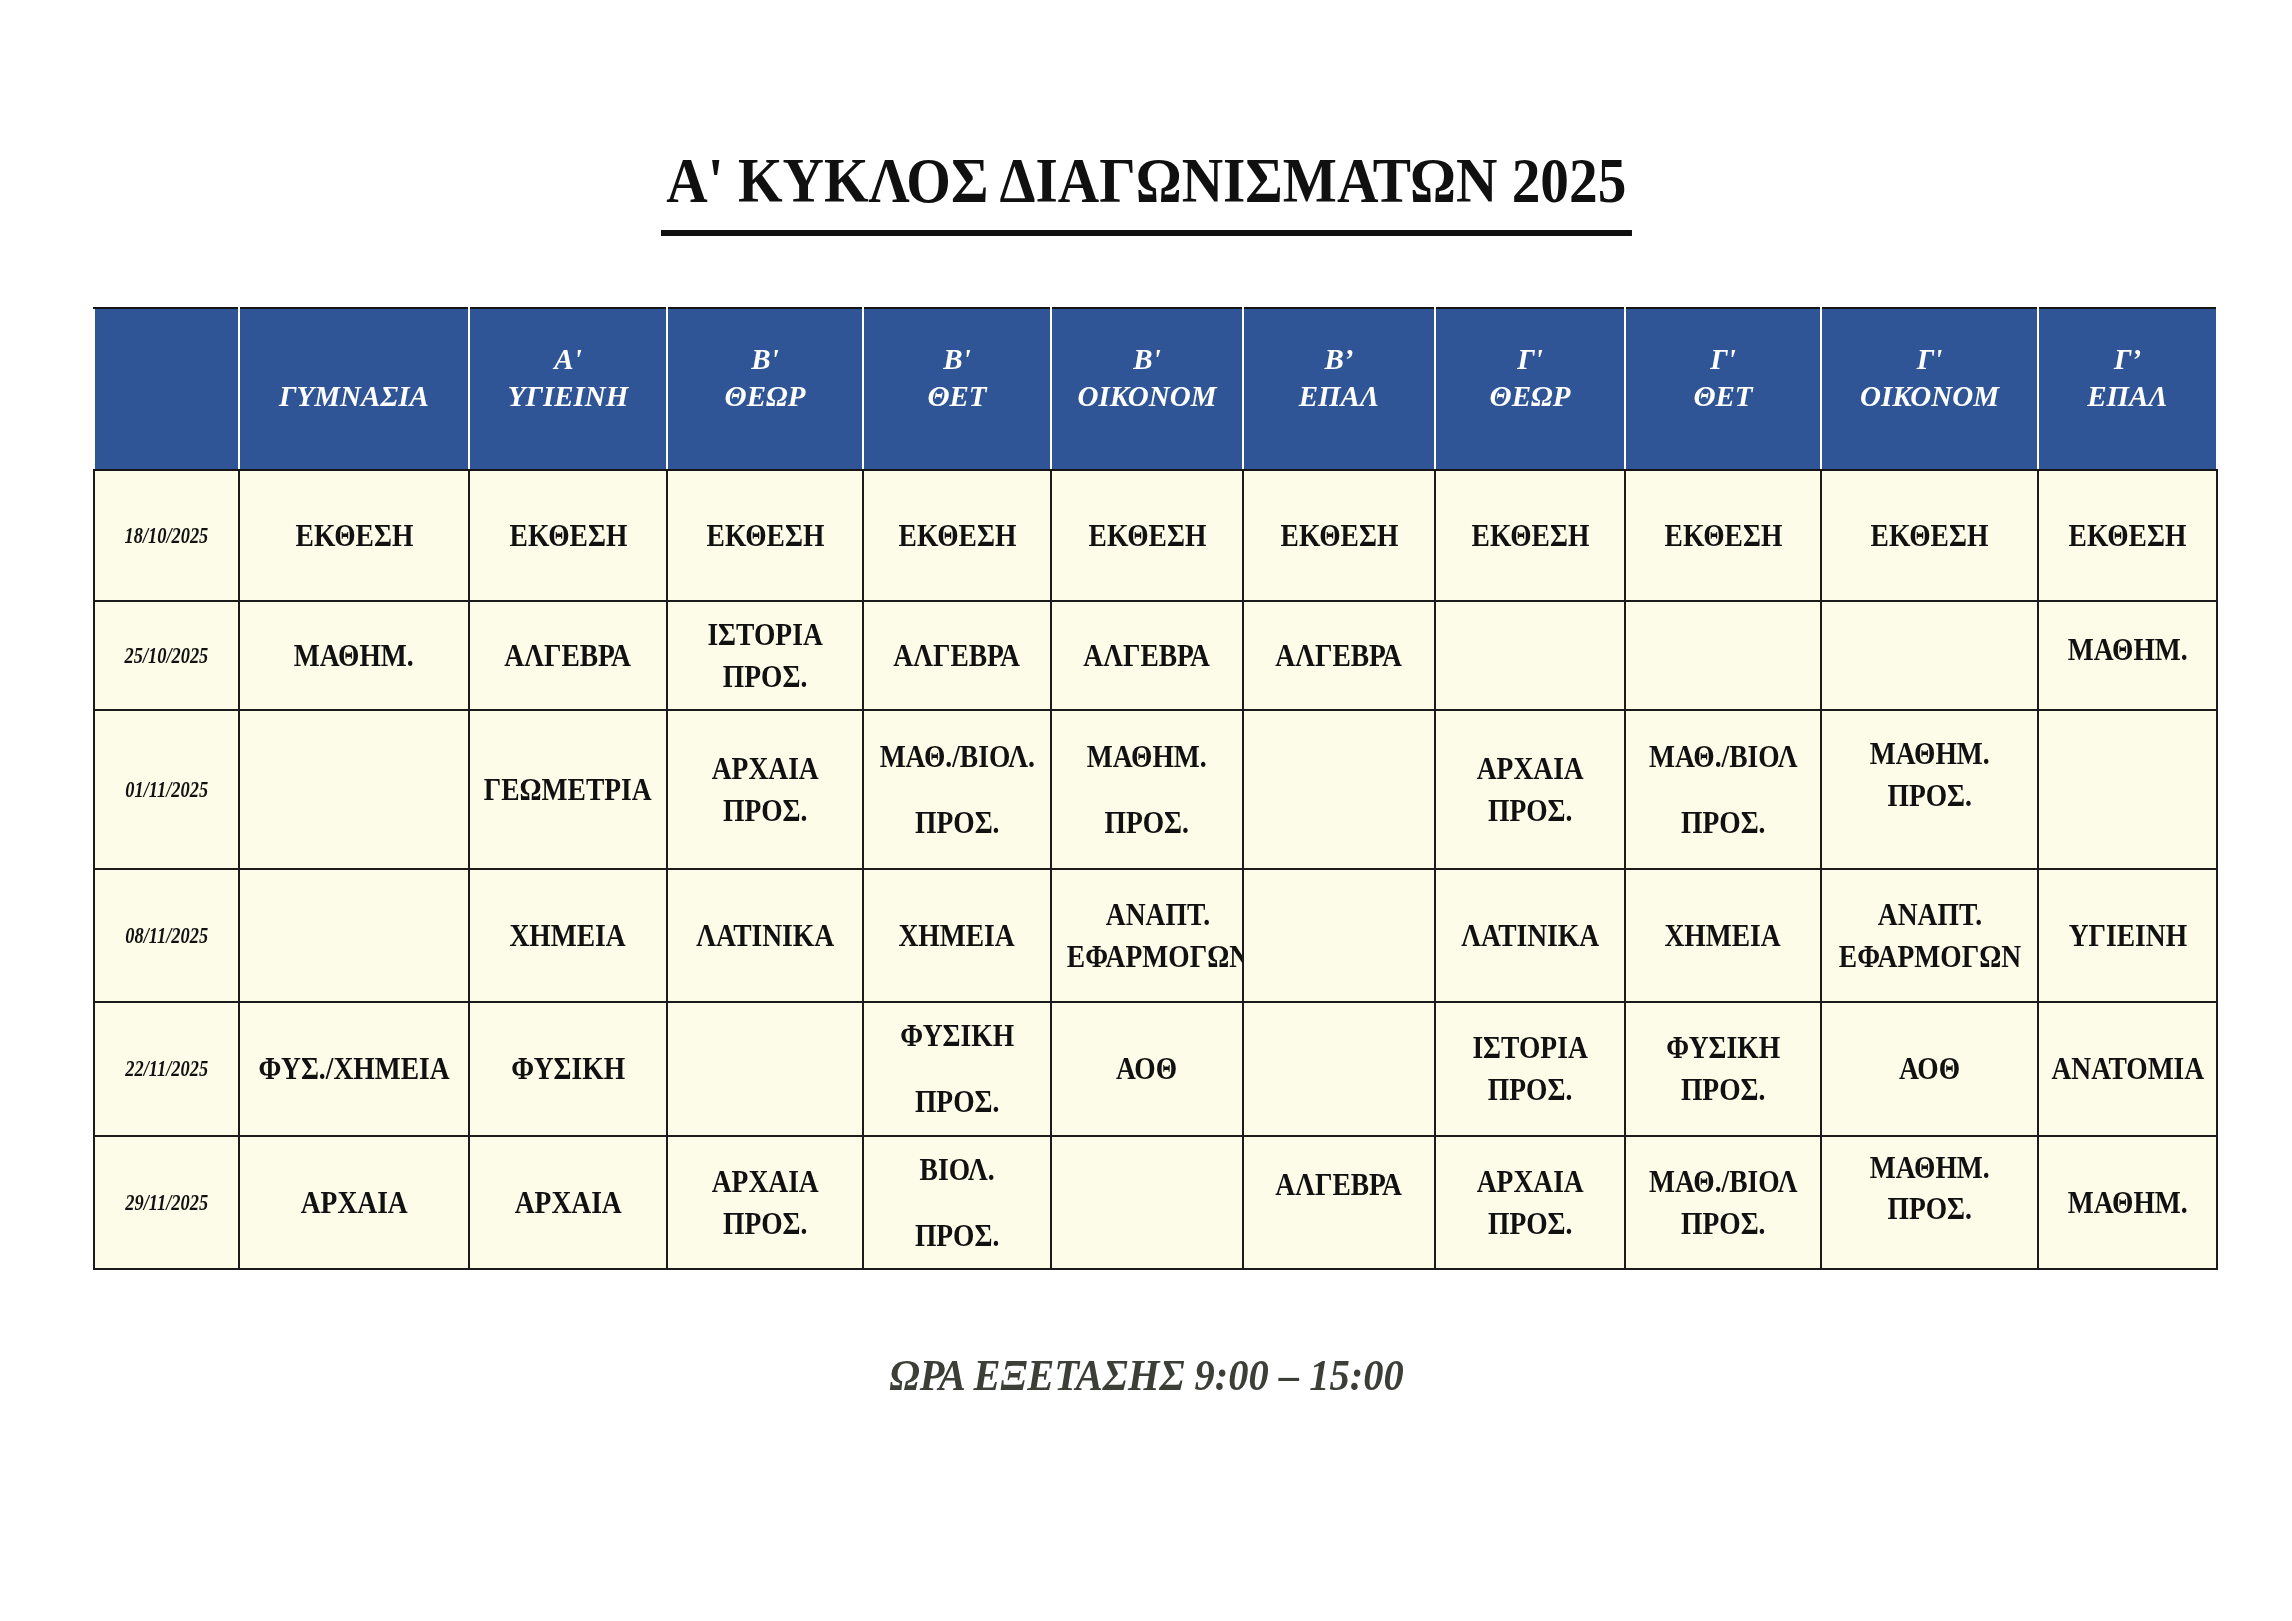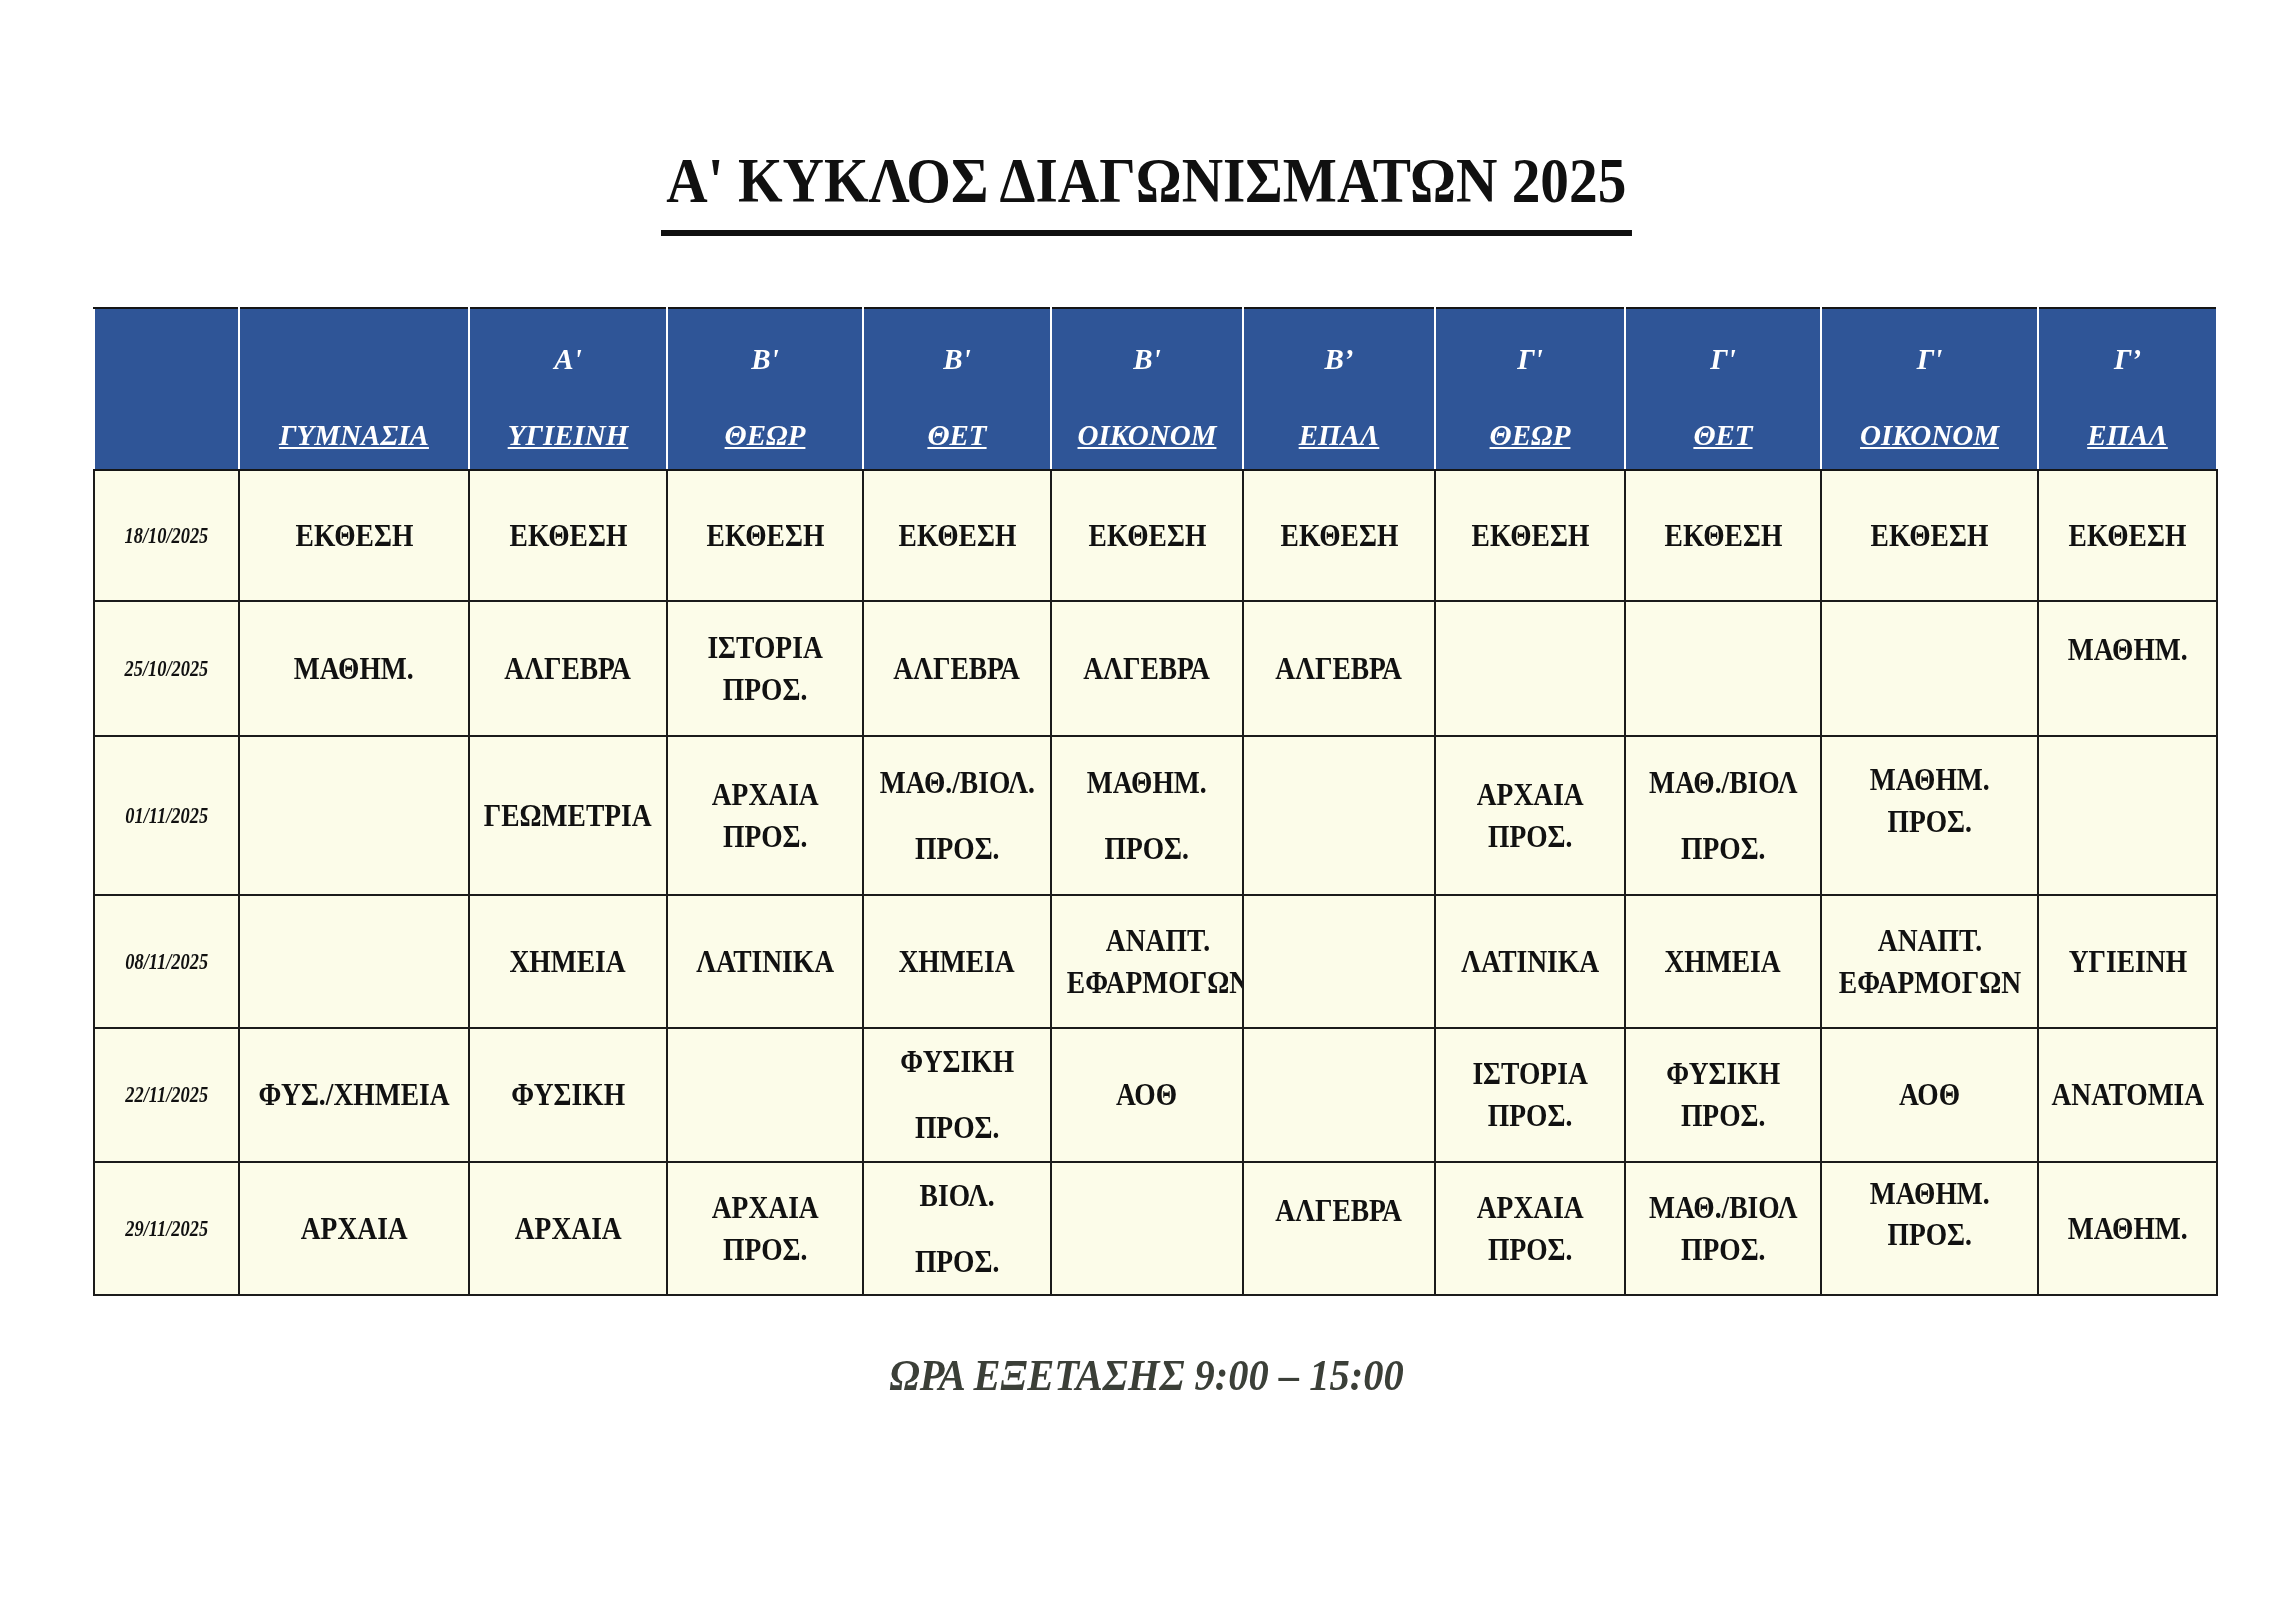--- a/index.html
+++ b/index.html
@@ -30,34 +30,34 @@
     border-collapse:collapse; table-layout:fixed;
     width:2124px;
     border:2.9px solid #151515;
   }
   col.c0{width:145px;} col.c1{width:230px;} col.c2{width:198px;}
   col.c3{width:196px;} col.c4{width:188px;} col.c5{width:192px;}
   col.c6{width:192px;} col.c7{width:190px;} col.c8{width:196px;}
   col.c9{width:217px;} col.c10{width:179px;}
 
   thead tr { height:162px; }
-  tr.r1{height:131px;} tr.r2{height:135px;} tr.r3{height:159px;}
+  tr.r1{height:131px;} tr.r2{height:109px;} tr.r3{height:159px;}
   tr.r4{height:133px;} tr.r5{height:134px;} tr.r6{height:132px;}
 
   th {
     background:#2F5597; color:#ffffff;
     font-style:italic; font-weight:bold; font-size:29px;
     border:2px solid #ffffff;
     border-top:2.9px solid #151515;
     border-bottom:2px solid #151515;
     vertical-align:top; text-align:center;
     overflow:hidden;
   }
   th .h1 { margin-top:32px; height:37px; line-height:37px; }
-  th .h2 { margin-top:39px; height:37px; line-height:37px;text-decoration:underline; }
+  th .h2 { height:37px; line-height:37px; }
 
   td {
     background:#FCFCE9; color:#111111;
     border:2px solid #1B1B1B;
     text-align:center; vertical-align:middle;
     font-weight:bold; font-size:32px;
     overflow:hidden;
   }
   td .ct {
     display:inline-block;

